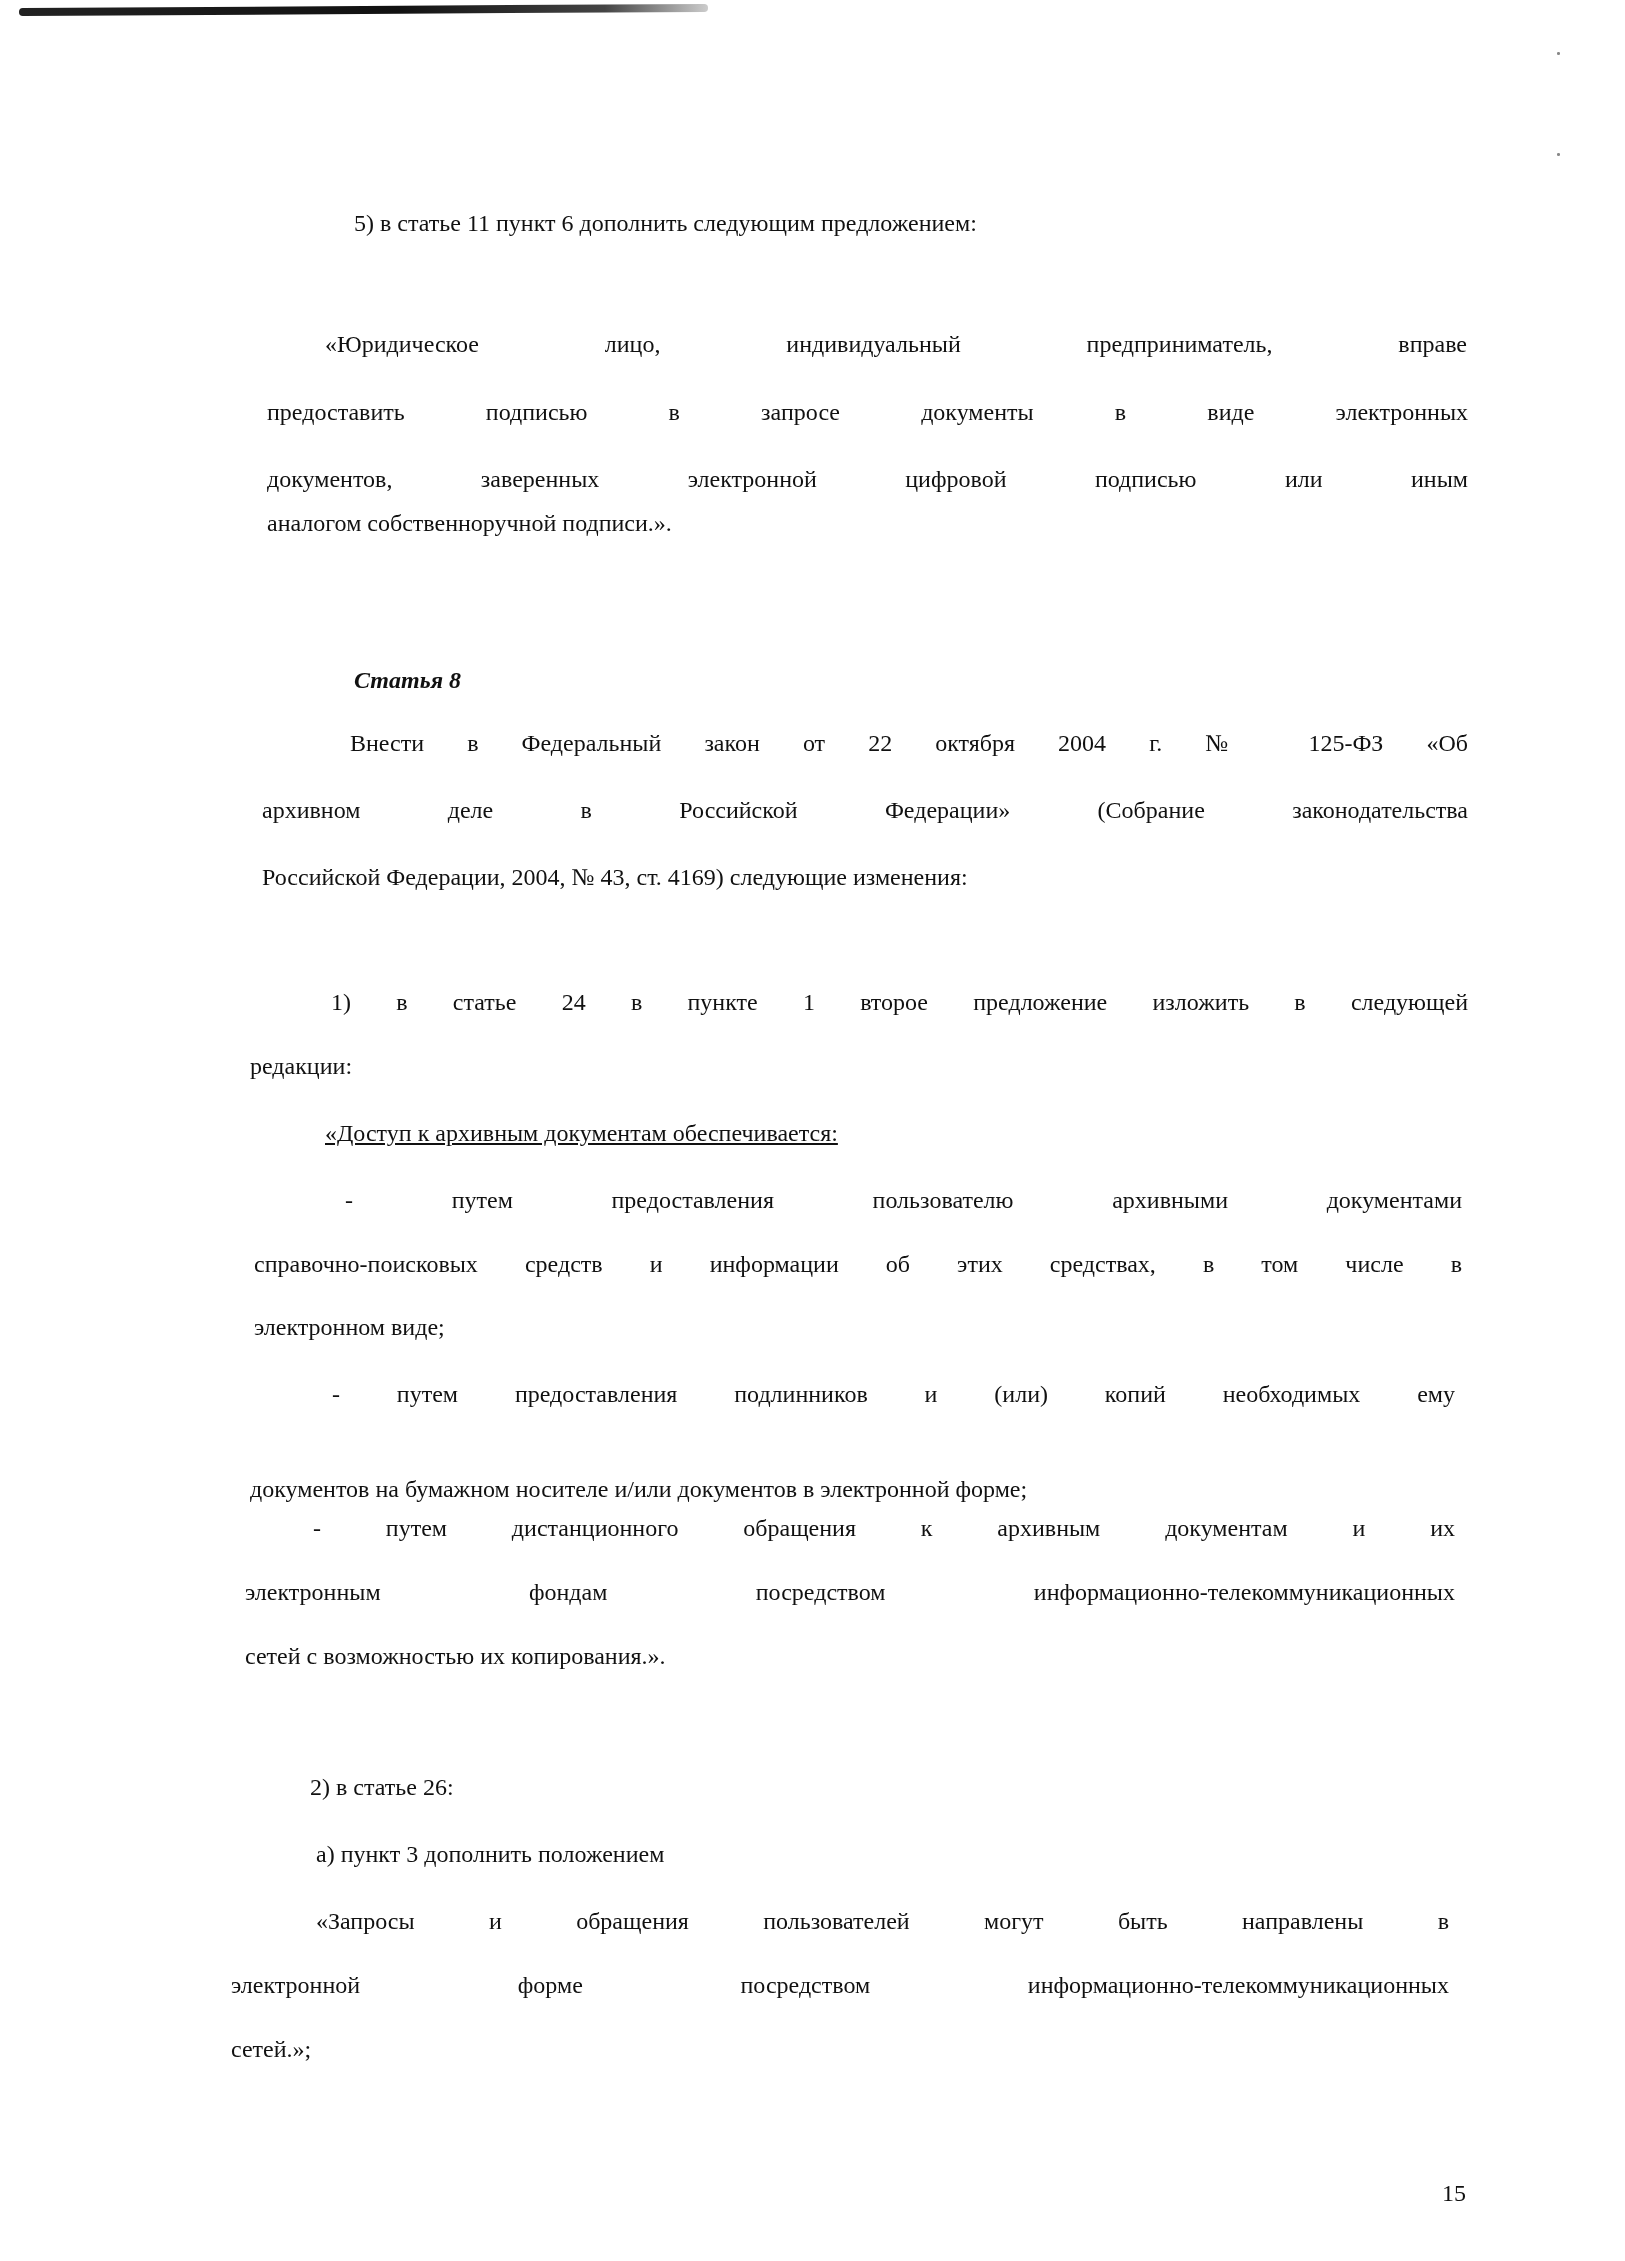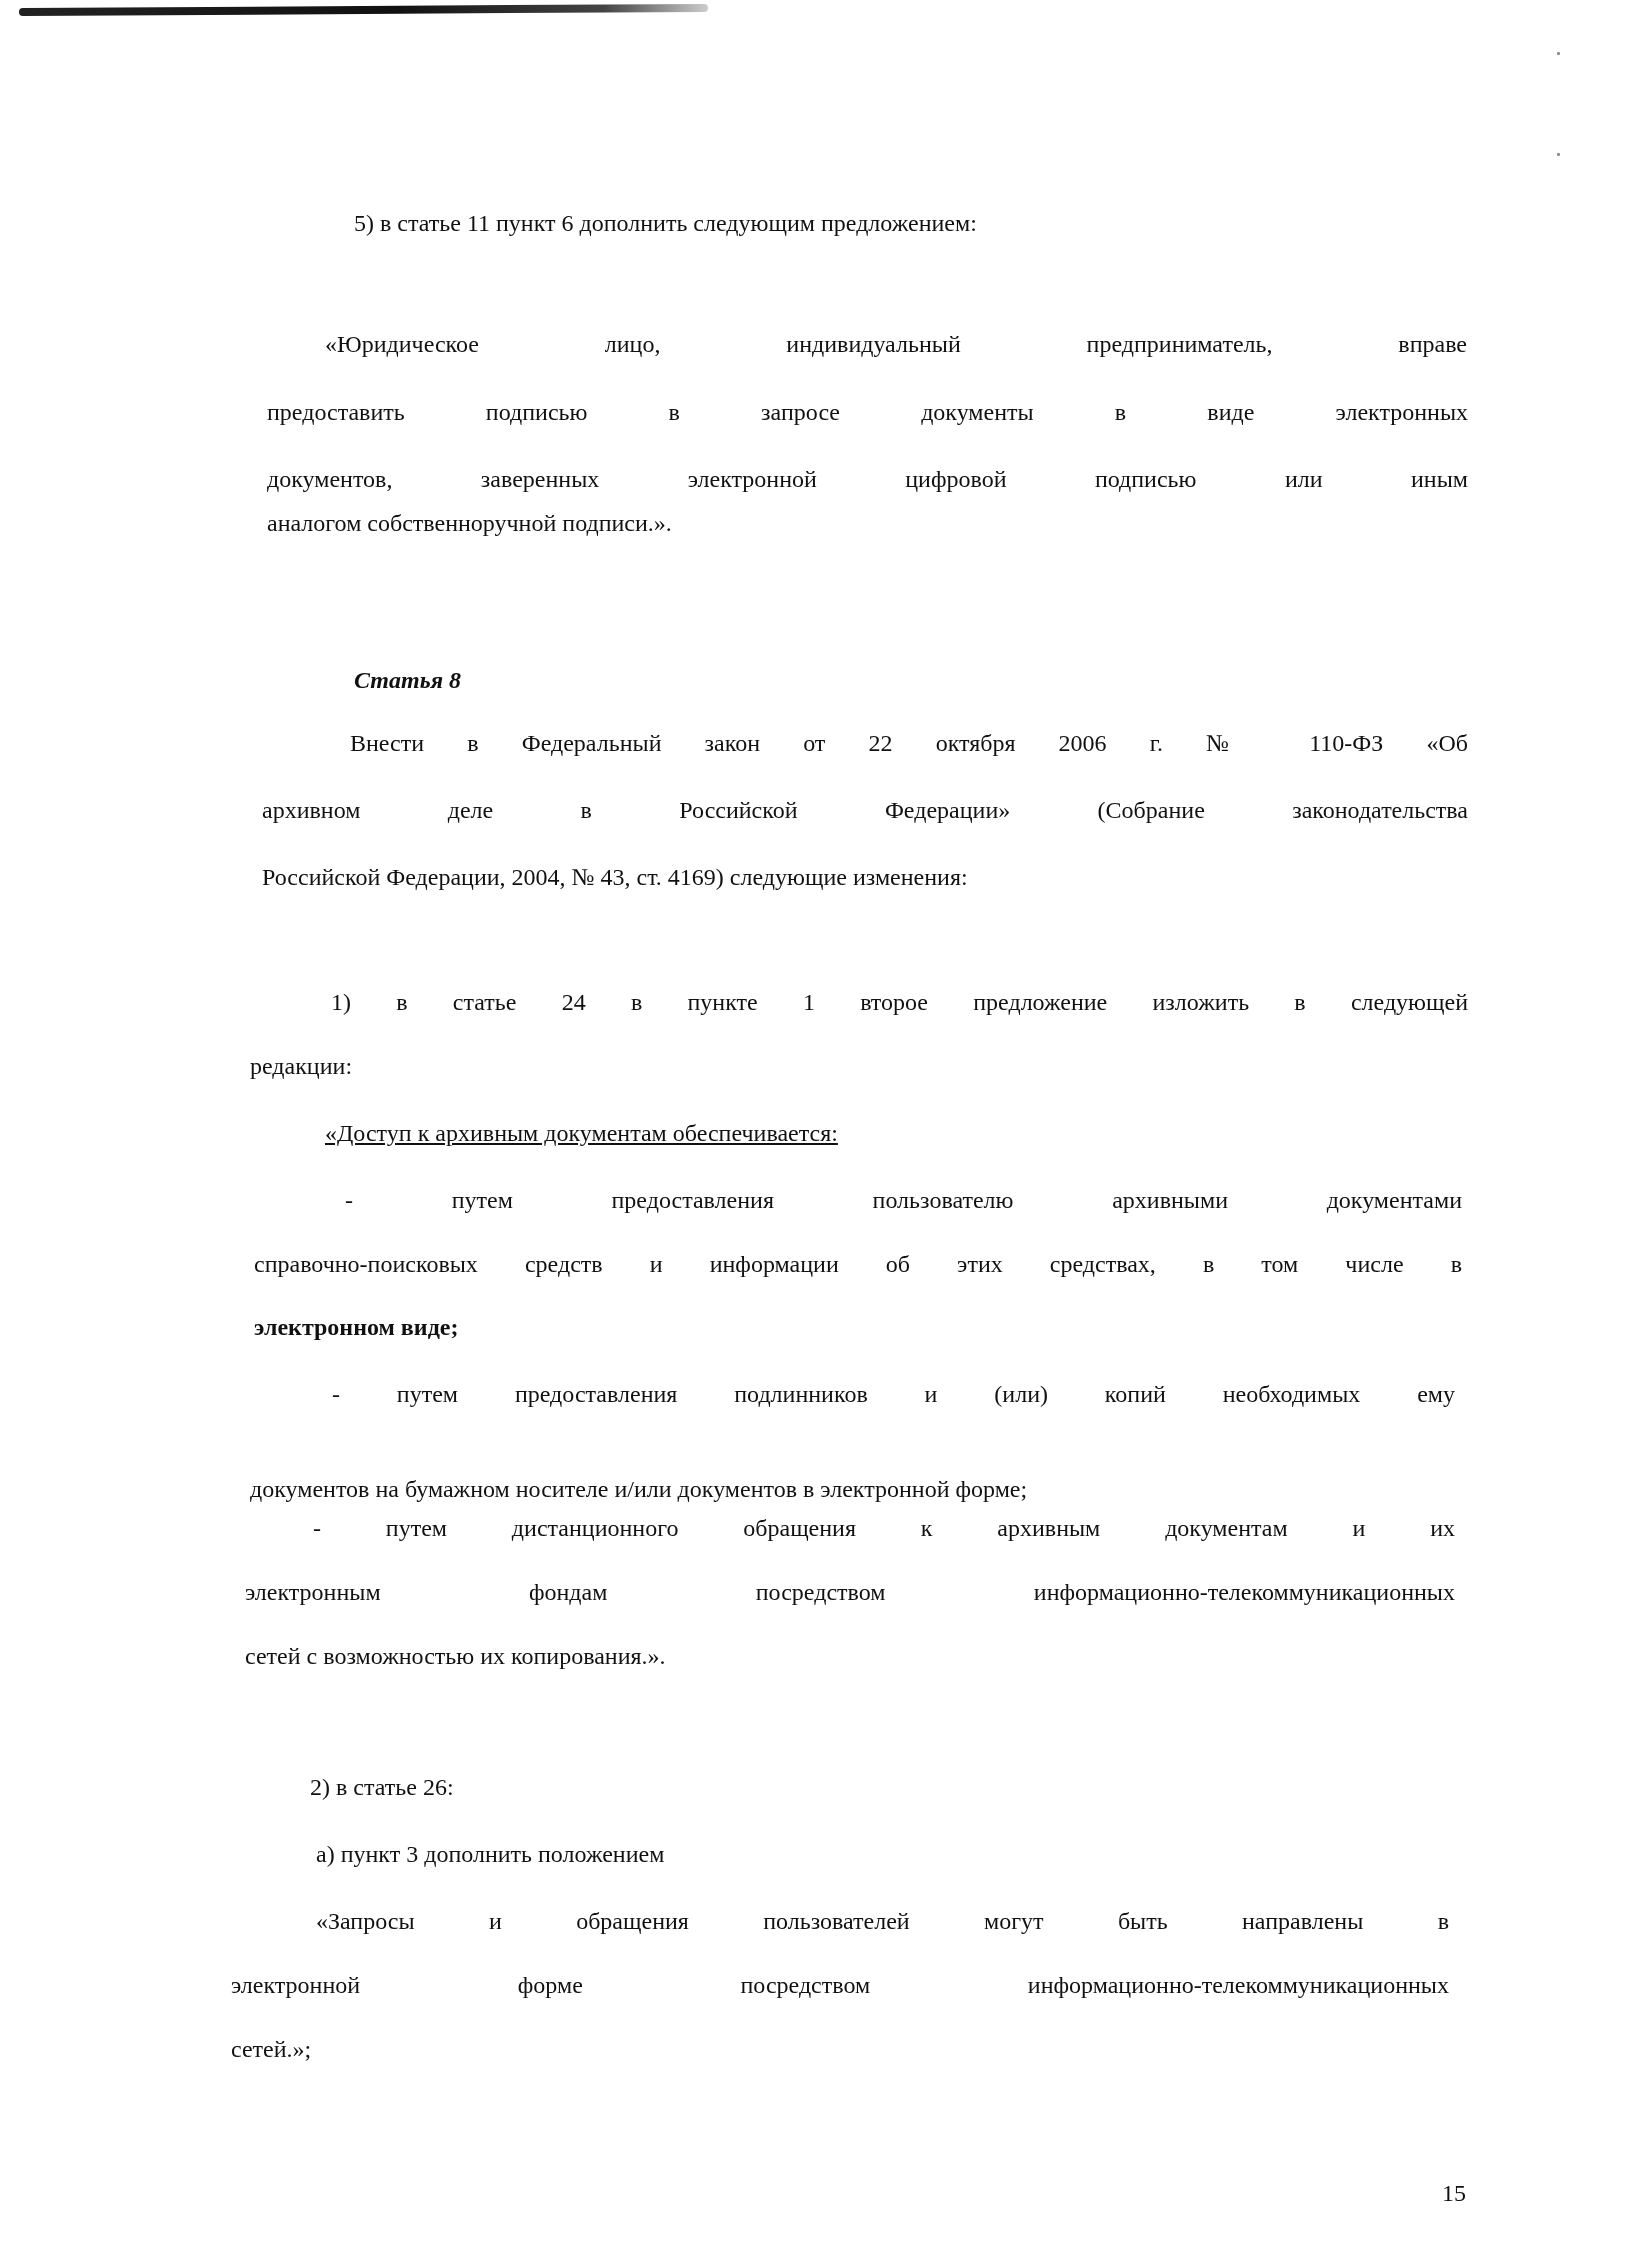--- a/index.html
+++ b/index.html
@@ -23,32 +23,32 @@
 
 <div class="line" style="left:354px;top:204px;">5) в статье 11 пункт 6 дополнить следующим предложением:</div>
 
 <div class="line just" style="left:325px;top:325px;width:1142px;">«Юридическое лицо, индивидуальный предприниматель, вправе</div>
 <div class="line just" style="left:267px;top:393px;width:1201px;">предоставить подписью в запросе документы в виде электронных</div>
 <div class="line just" style="left:267px;top:460px;width:1201px;">документов, заверенных электронной цифровой подписью или иным</div>
 <div class="line" style="left:267px;top:504px;">аналогом собственноручной подписи.».</div>
 
 <div class="line bold" style="left:354px;top:661px;font-style:italic;">Статья 8</div>
 
-<div class="line just" style="left:350px;top:724px;width:1118px;">Внести в Федеральный закон от 22 октября 2006 г. № 110-ФЗ «Об</div>
+<div class="line just" style="left:350px;top:724px;width:1118px;">Внести в Федеральный закон от 22 октября 2004 г. № 125-ФЗ «Об</div>
 <div class="line just" style="left:262px;top:791px;width:1206px;">архивном деле в Российской Федерации» (Собрание законодательства</div>
 <div class="line" style="left:262px;top:858px;">Российской Федерации, 2004, № 43, ст. 4169) следующие изменения:</div>
 
 <div class="line just" style="left:331px;top:983px;width:1137px;">1) в статье 24 в пункте 1 второе предложение изложить в следующей</div>
 <div class="line" style="left:250px;top:1047px;">редакции:</div>
 
 <div class="line" style="left:325px;top:1114px;text-decoration:underline;">«Доступ к архивным документам обеспечивается:</div>
 
 <div class="line just" style="left:345px;top:1181px;width:1117px;">- путем предоставления пользователю архивными документами</div>
 <div class="line just" style="left:254px;top:1245px;width:1208px;">справочно-поисковых средств и информации об этих средствах, в том числе в</div>
-<div class="line" style="left:254px;top:1308px;font-weight:bold;">электронном виде;</div>
+<div class="line" style="left:254px;top:1308px;">электронном виде;</div>
 
 <div class="line just" style="left:332px;top:1375px;width:1123px;">- путем предоставления подлинников и (или) копий необходимых ему</div>
 <div class="line" style="left:250px;top:1442px;margin-top:28px;">документов на бумажном носителе и/или документов в электронной форме;</div>
 
 <div class="line just" style="left:313px;top:1509px;width:1142px;">- путем дистанционного обращения к архивным документам и их</div>
 <div class="line just" style="left:245px;top:1573px;width:1210px;">электронным фондам посредством информационно-телекоммуникационных</div>
 <div class="line" style="left:245px;top:1637px;">сетей с возможностью их копирования.».</div>
 
 <div class="line" style="left:310px;top:1768px;">2) в статье 26:</div>
 <div class="line" style="left:316px;top:1835px;">а) пункт 3 дополнить положением</div>

